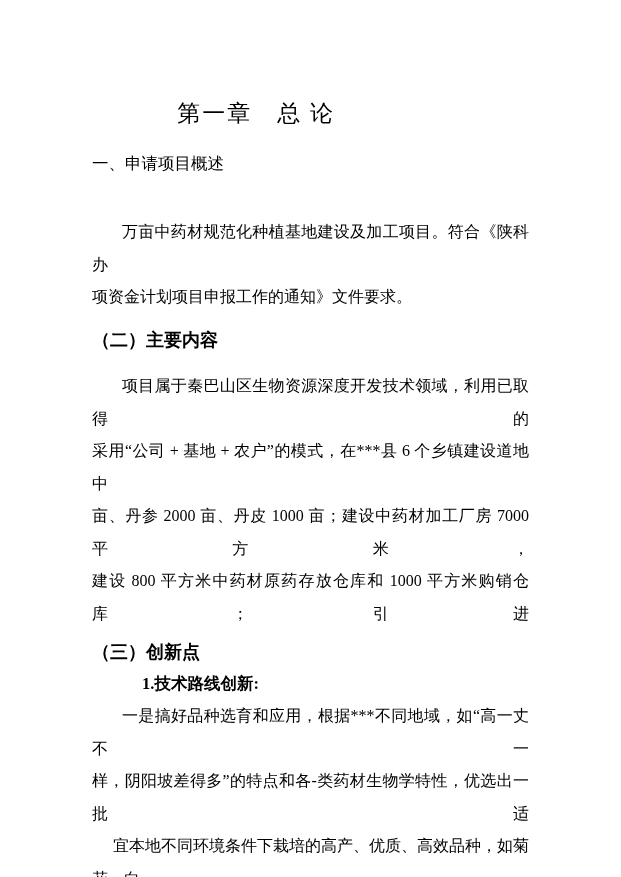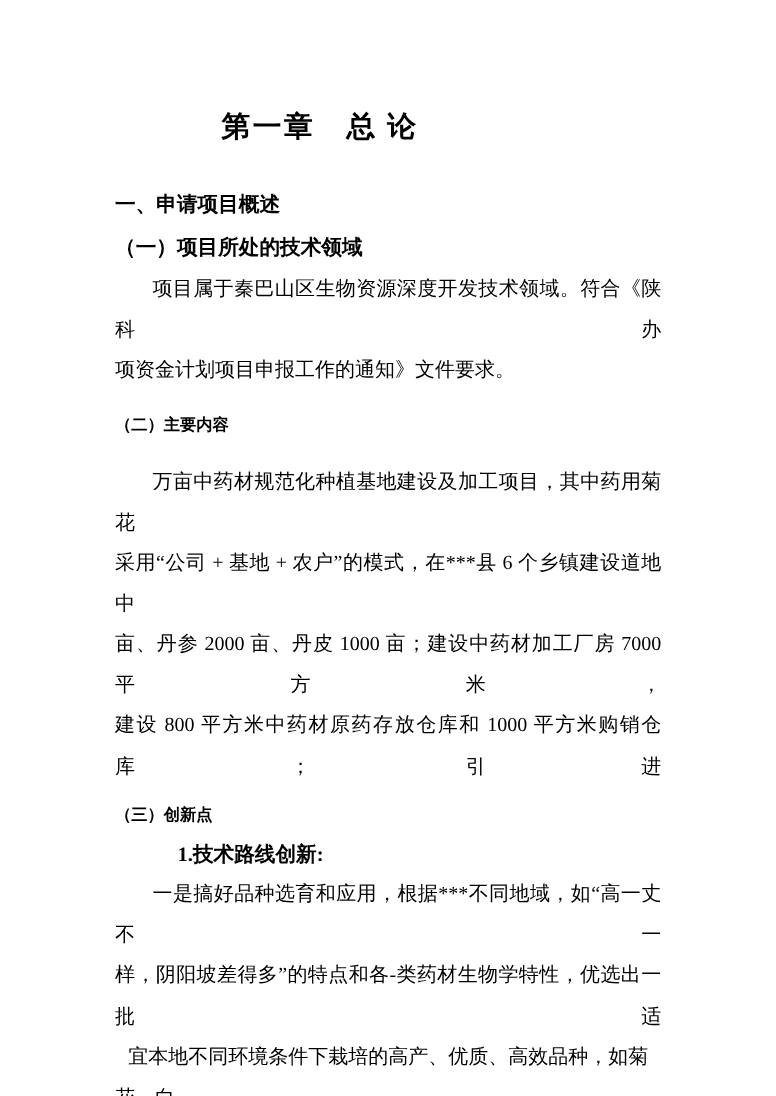--- a/index.html
+++ b/index.html
@@ -11,48 +11,48 @@
     position: relative;
     width: 621px;
     height: 877px;
     background: #ffffff;
     font-family: "Liberation Serif", "DejaVu Serif", serif;
     color: #000000;
     overflow: hidden;
   }
   .doc-title {
     position: absolute;
-    top: 84px;
+    top: 96px;
     left: 0;
     width: 512px;
     text-align: center;
     font-size: 23px;
-    font-weight: bold;
+    font-weight: normal;
     letter-spacing: 2px;
     line-height: 36px;
     white-space: pre;
   }
   .h-level1 {
     position: absolute;
     left: 92px;
     font-size: 16.5px;
-    font-weight: bold;
+    font-weight: normal;
     line-height: 24px;
   }
   .h-level2 {
     position: absolute;
     left: 92px;
     font-size: 16.5px;
     font-weight: bold;
     line-height: 24px;
   }
   .h-level2-big {
     position: absolute;
     left: 92px;
-    font-size: 13px;
+    font-size: 18px;
     font-weight: bold;
     line-height: 26px;
   }
   .h-sub {
     position: absolute;
     left: 122px;
     font-size: 16.5px;
     font-weight: bold;
     line-height: 24px;
   }
@@ -61,21 +61,21 @@
     left: 92px;
     width: 437px;
     font-size: 16px;
     line-height: 32.5px;
   }
   .para .line {
     text-align: justify;
     text-align-last: justify;
   }
   .para .line.last {
-    text-align: center;
+    text-align: right;
     text-align-last: left;
   }
   .para .line.ind {
     text-indent: 30px;
   }
   
   #h1-main   { top: 152px; }
   #h1-1      { top: 186px; }
   #para-1    { top: 216px; }
   #h1-2      { top: 327px; }
@@ -86,31 +86,30 @@
 </style>
 </head>
 <body>
 
 <div class="page">
 
   <div class="doc-title">第一章　总 论</div>
 
   <div id="h1-main" class="h-level1">一、申请项目概述</div>
 
-  <div id="h1-1" class="h-level2">（一）项目所处的技术领域</div>
 
   <div id="para-1" class="para">
-    <div class="line ind">项目属于秦巴山区生物资源深度开发技术领域。符合《陕科办</div>
+    <div class="line ind">万亩中药材规范化种植基地建设及加工项目。符合《陕科办</div>
     <div class="line last">项资金计划项目申报工作的通知》文件要求。</div>
   </div>
 
   <div id="h1-2" class="h-level2-big">（二）主要内容</div>
 
   <div id="para-2" class="para">
-    <div class="line ind">万亩中药材规范化种植基地建设及加工项目，其中药用菊花</div>
+    <div class="line ind">项目属于秦巴山区生物资源深度开发技术领域，利用已取得的</div>
     <div class="line">采用“公司 + 基地 + 农户”的模式，在***县 6 个乡镇建设道地中</div>
     <div class="line">亩、丹参 2000 亩、丹皮 1000 亩；建设中药材加工厂房 7000 平方米，</div>
     <div class="line">建设 800 平方米中药材原药存放仓库和 1000 平方米购销仓库；引进</div>
   </div>
 
   <div id="h1-3" class="h-level2-big">（三）创新点</div>
 
   <div id="h-sub-1" class="h-sub">1.技术路线创新:</div>
 
   <div id="para-3" class="para">

